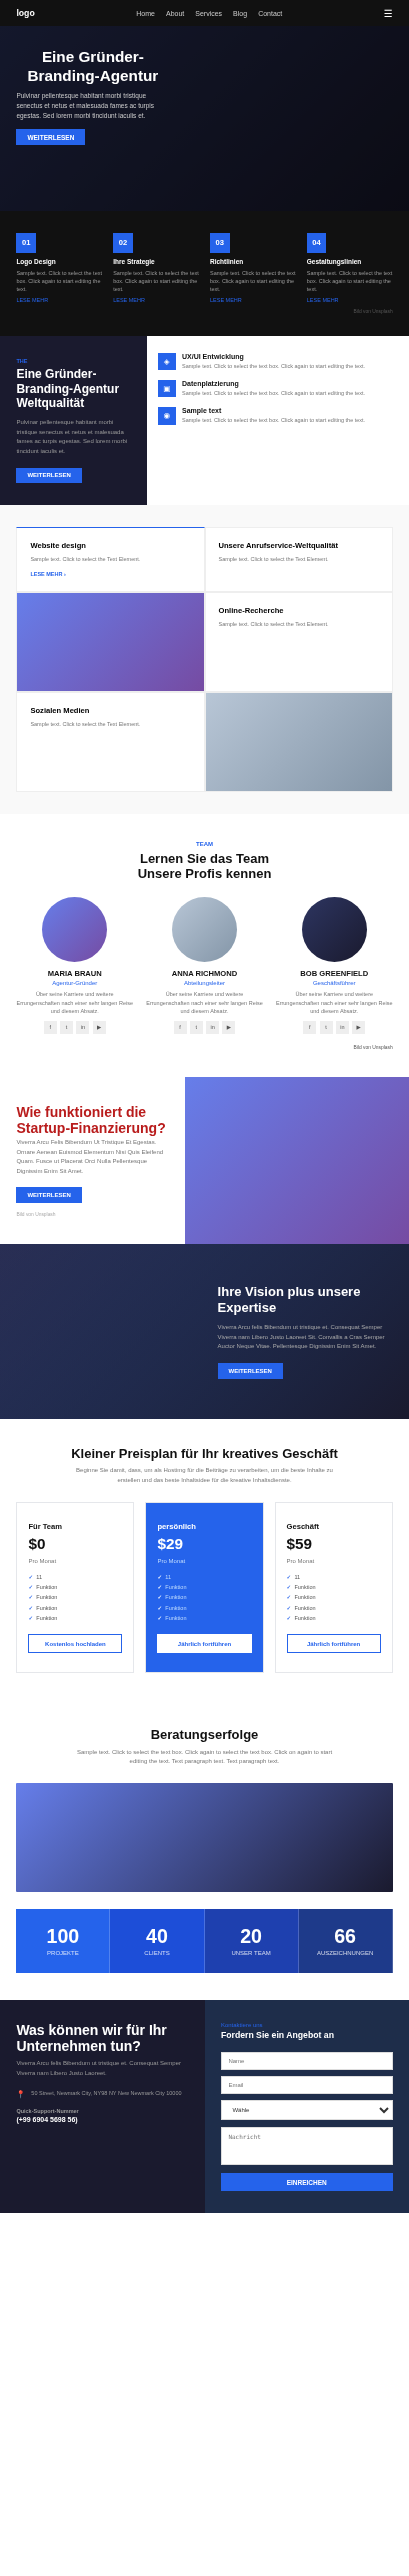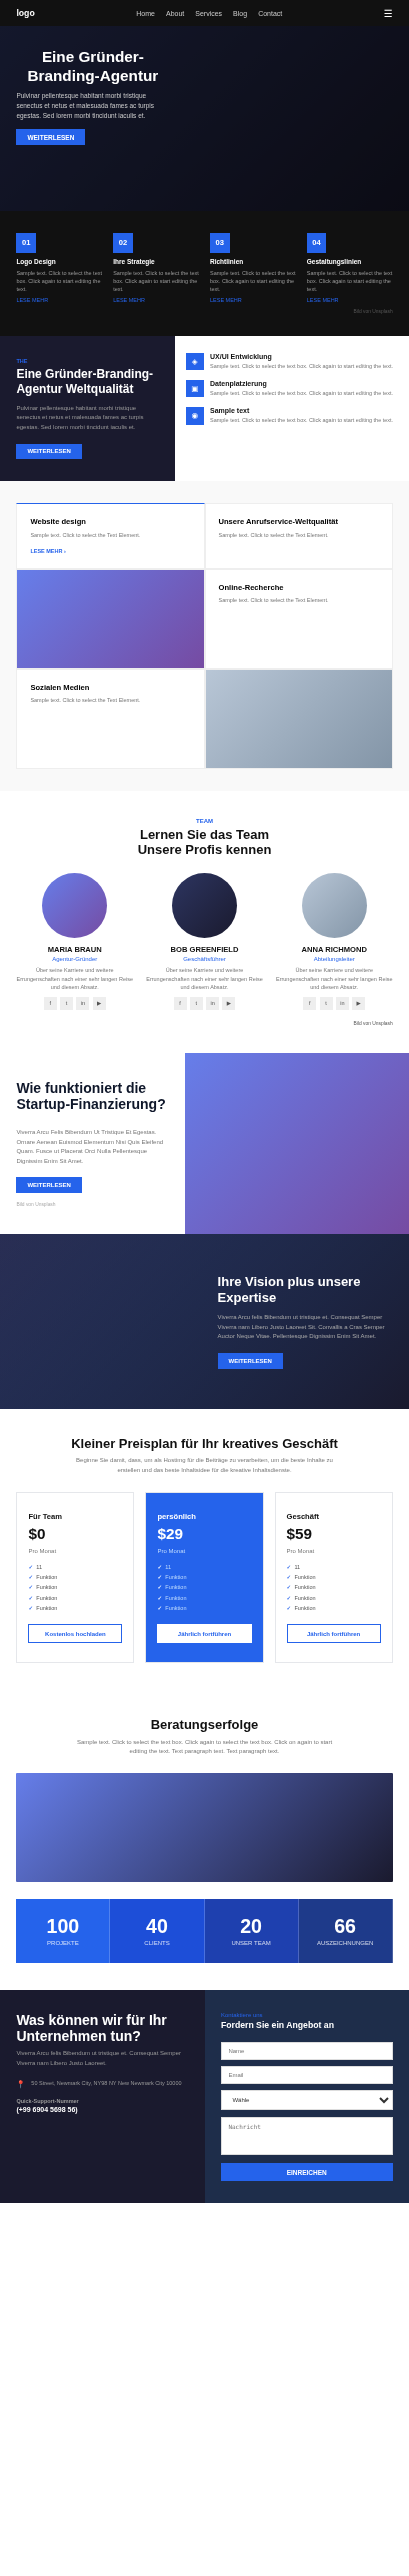--- a/index.html
+++ b/index.html
@@ -69,21 +69,21 @@
     .step-link { color: #2563eb; font-size: 5.5px; margin-top: 3.3px; display: block; cursor: pointer; }
     .steps-image-credit { color: #555; font-size: 4.9px; text-align: right; margin-top: 6.5px; }
 
     
     .branding-section {
       display: flex;
       background: #fff;
     }
     .branding-left {
       background: #1a1a2e;
-      width: 175px;
+      width: 147px;
       padding: 22px 16.4px;
       flex-shrink: 0;
     }
     .branding-left h2 { color: #fff; font-size: 12px; font-weight: 800; line-height: 1.2; margin-bottom: 7.6px; }
     .branding-left p { color: #999; font-size: 6px; line-height: 1.6; margin-bottom: 11px; }
     .btn-blue {
       background: #2563eb; color: #fff;
       padding: 4.9px 11px; font-size: 6px;
       border: none; cursor: pointer; font-weight: bold;
       display: inline-block;
@@ -152,21 +152,21 @@
       display: flex;
       background: #fff;
       padding: 0;
       align-items: stretch;
     }
     .startup-left {
       width: 185px;
       padding: 27px 16.4px;
       flex-shrink: 0;
     }
-    .startup-left h2 { font-size: 14px; font-weight: 800; color: #0f172a; line-height: 1.2; margin-bottom: 15px; }
+    .startup-left h2 { font-size: 14px; font-weight: 800; color: #b91c1c; line-height: 1.2; margin-bottom: 1px; }
     .startup-left p { font-size: 6px; color: #777; line-height: 1.6; margin-bottom: 11px; }
     .startup-right {
       flex: 1;
       background: linear-gradient(135deg, #667eea 0%, #764ba2 100%);
       min-height: 164px;
       position: relative;
     }
     .startup-right-bg {
       width: 100%; height: 100%;
       background: linear-gradient(135deg, #8b9dc3, #b8c6d6);
@@ -437,43 +437,43 @@
       <div class="team-role">Agentur-Gründer</div>
       <div class="team-desc">Über seine Karriere und weitere Errungenschaften nach einer sehr langen Reise und diesem Absatz.</div>
       <div class="social-icons">
         <div class="social-icon">f</div>
         <div class="social-icon">t</div>
         <div class="social-icon">in</div>
         <div class="social-icon">▶</div>
       </div>
     </div>
     <div class="team-card">
+      <div class="team-avatar img-placeholder-building"></div>
+      <div class="team-name">ANNA RICHMOND</div>
+      <div class="team-role">Abteilungsleiter</div>
+      <div class="team-desc">Über seine Karriere und weitere Errungenschaften nach einer sehr langen Reise und diesem Absatz.</div>
+      <div class="social-icons">
+        <div class="social-icon">f</div>
+        <div class="social-icon">t</div>
+        <div class="social-icon">in</div>
+        <div class="social-icon">▶</div>
+      </div>
+    </div>
+    <div class="team-card">
       <div class="team-avatar img-placeholder-dark"></div>
       <div class="team-name">BOB GREENFIELD</div>
       <div class="team-role">Geschäftsführer</div>
       <div class="team-desc">Über seine Karriere und weitere Errungenschaften nach einer sehr langen Reise und diesem Absatz.</div>
       <div class="social-icons">
         <div class="social-icon">f</div>
         <div class="social-icon">t</div>
         <div class="social-icon">in</div>
         <div class="social-icon">▶</div>
       </div>
     </div>
-    <div class="team-card">
-      <div class="team-avatar img-placeholder-building"></div>
-      <div class="team-name">ANNA RICHMOND</div>
-      <div class="team-role">Abteilungsleiter</div>
-      <div class="team-desc">Über seine Karriere und weitere Errungenschaften nach einer sehr langen Reise und diesem Absatz.</div>
-      <div class="social-icons">
-        <div class="social-icon">f</div>
-        <div class="social-icon">t</div>
-        <div class="social-icon">in</div>
-        <div class="social-icon">▶</div>
-      </div>
-    </div>
   </div>
   <div class="team-credit">Bild von Unsplash</div>
 </section>
 
 <section class="startup-section">
   <div class="startup-left">
     <h2>Wie funktioniert die Startup-Finanzierung?</h2>
     <p>Viverra Arcu Felis Bibendum Ut Tristique Et Egestas. Ornare Aenean Euismod Elementum Nisi Quis Eleifend Quam. Fusce ut Placerat Orci Nulla Pellentesque Dignissim Enim Sit Amet.</p>
     <button class="btn-blue">WEITERLESEN</button>
     <div style="color:#aaa;font-size:4.9px;margin-top:8.7px;">Bild von Unsplash</div>

